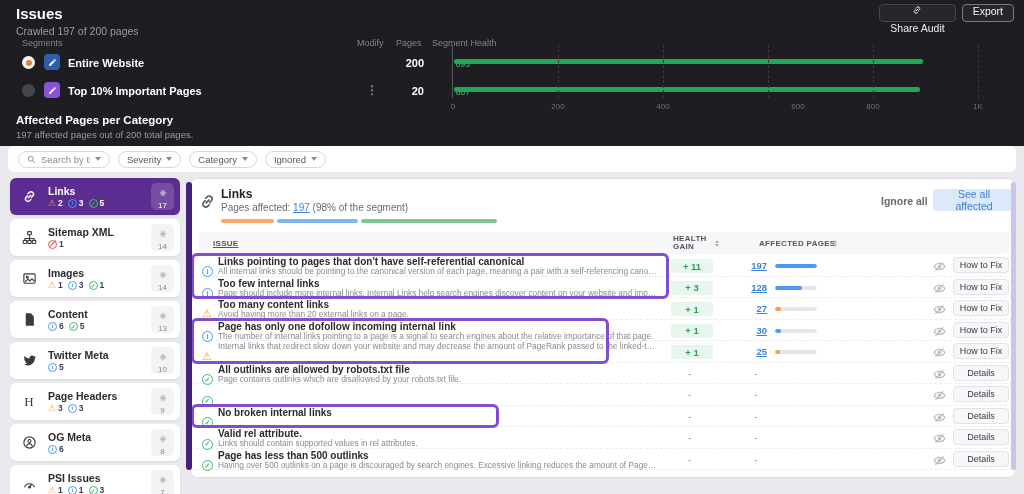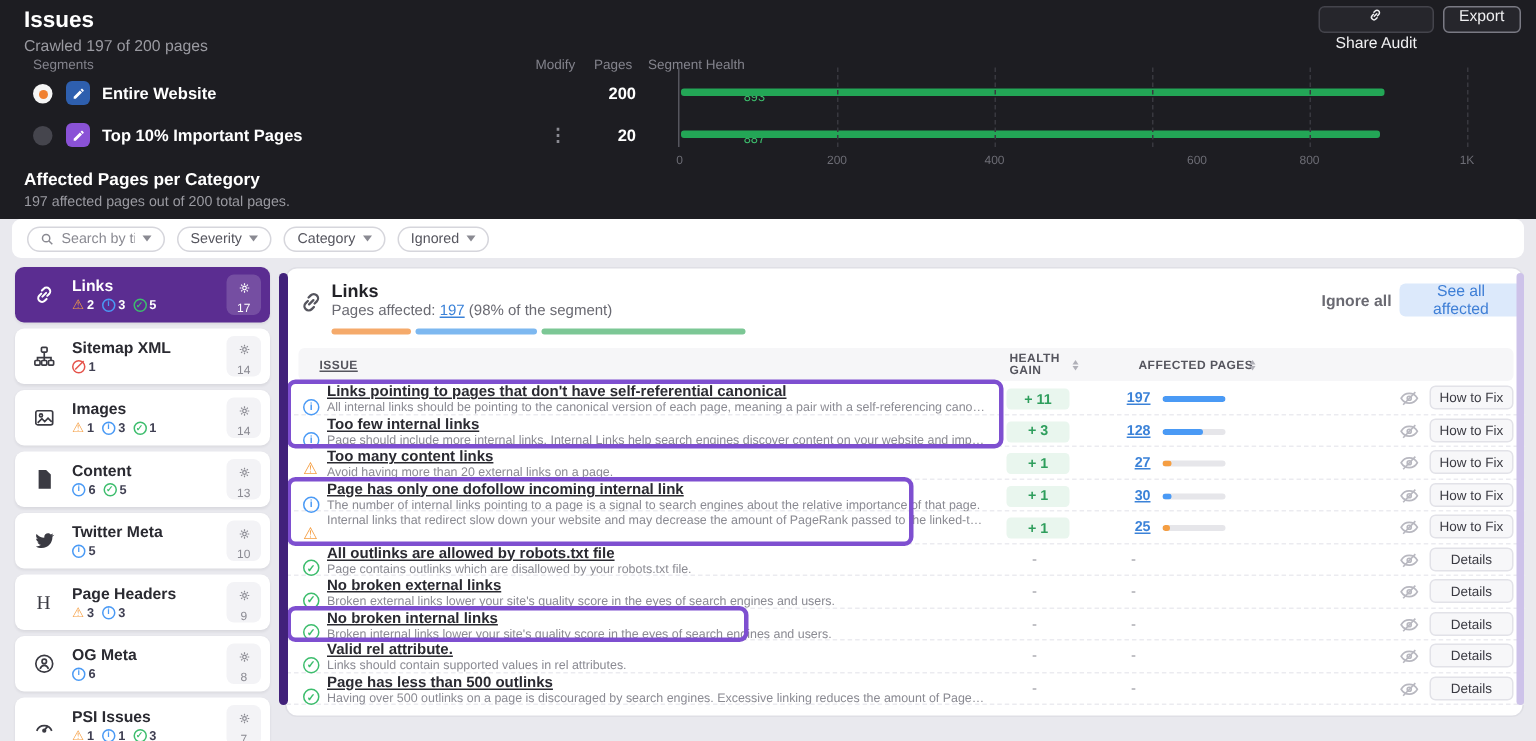--- a/index.html
+++ b/index.html
@@ -28,21 +28,21 @@
     border-radius:50%; background:#f08030; }
   .seg-icon { position:absolute; left:44px; top:2px; width:16px; height:16px; border-radius:4px;
     display:flex; align-items:center; justify-content:center; color:#fff; cursor:pointer; }
   .seg-icon svg { width:9px; height:9px; }
   .seg-name { position:absolute; left:68px; top:5px; font-size:11px; font-weight:bold; color:#fff; }
   .seg-modify { position:absolute; left:366px; top:3px; font-size:12px; color:#8a8a92;
     cursor:pointer; font-weight:bold; }
   .seg-pages { position:absolute; left:388px; top:5px; width:36px; text-align:right;
     font-size:11px; font-weight:bold; color:#fff; }
   .seg-health-val { position:absolute; left:424px; top:7px; width:46px; text-align:right;
-    font-size:8.5px; color:#3dbd6d;margin-left:40px; }
+    font-size:8.5px; color:#3dbd6d; }
 
   #chart { position:absolute; left:452px; top:45px; width:526px; height:53px;
     border-left:1px solid #56565e; }
   .gridline { position:absolute; top:0; width:0; height:53px; border-left:1px dashed #38383f; }
   .bar { position:absolute; height:5px; border-radius:2px; background:#23a656; left:1px; }
   .tick { position:absolute; top:57px; transform:translateX(-50%); font-size:8px; color:#6d6d75; }
   .cat-title { left:16px; top:114px; font-size:11.5px; font-weight:bold; color:#fff; }
   .cat-sub { left:16px; top:129px; font-size:9.5px; color:#9a9aa1; }
 
   
@@ -121,21 +121,21 @@
   .sort-gain { left:516px; top:8px; }
   .sort-aff { left:634px; top:8px; }
 
   #rows { position:absolute; left:0; top:76px; width:826px; height:216px; }
   .issue-row { position:relative; height:21.5px; border-bottom:1px dashed #ebebf0; }
   .sev { position:absolute; left:11px; top:5px; }
   .sev .ci { width:11px; height:11px; font-size:7px; }
   .sev .bi-warning { font-size:11px; line-height:11px; }
   .i-text { position:absolute; left:27px; top:1px; width:440px; overflow:hidden; white-space:nowrap; }
   .i-title { font-size:10px; font-weight:bold; color:#2a2a31; line-height:11px;
-    overflow:hidden; text-overflow:ellipsis; white-space:nowrap;text-decoration:underline; }
+    overflow:hidden; text-overflow:ellipsis; white-space:nowrap; }
   .i-desc { font-size:8.3px; color:#8a8a92; line-height:9.5px;
     overflow:hidden; text-overflow:ellipsis; white-space:nowrap; }
   .gain-pill { position:absolute; left:480px; top:4px; width:42px; height:14px; background:#e9f6ee;
     border-radius:3px; color:#2e9e5c; font-size:9.5px; font-weight:bold; display:flex;
     align-items:center; justify-content:center; }
   .dash { position:absolute; font-size:10px; color:#9a9aa2; top:5px; }
   .dash-gain { left:497px; }
   .dash-aff { left:563px; }
   .aff-num { position:absolute; left:544px; top:5px; width:32px; text-align:right; font-size:9.5px;
     font-weight:bold; color:#3b82d8; text-decoration:underline; cursor:pointer; }
@@ -628,39 +628,34 @@
               <circle cx="12" cy="12" r="2.5"></circle>
               <path d="M4.5 20 19.5 4.5"></path>
             </svg></span>
     <button class="row-btn">Details</button>
   <span class="dash dash-gain">-</span>
           <span class="dash dash-aff">-</span>
         </div>
 
   <div class="issue-row">
     <span class="sev"><span class="ci ci-ok">✓</span></span>
-    <span class="i-text">
-      <span class="i-title" style="display:block">No broken external links</span>
-      <span class="i-desc" style="display:block">Broken external links lower your site's quality score in the eyes of search engines and users.</span>
-    </span>
     <span class="eye"><svg viewBox="0 0 24 24" fill="none" stroke="currentColor" stroke-width="2">
               <path d="M2 12s3.5-6 10-6 10 6 10 6-3.5 6-10 6-10-6-10-6z"></path>
               <circle cx="12" cy="12" r="2.5"></circle>
               <path d="M4.5 20 19.5 4.5"></path>
             </svg></span>
     <button class="row-btn">Details</button>
   <span class="dash dash-gain">-</span>
           <span class="dash dash-aff">-</span>
         </div>
 
   <div class="issue-row">
     <span class="sev"><span class="ci ci-ok">✓</span></span>
     <span class="i-text">
       <span class="i-title" style="display:block">No broken internal links</span>
-      <span class="i-desc" style="display:block">Broken internal links lower your site's quality score in the eyes of search engines and users.</span>
     </span>
     <span class="eye"><svg viewBox="0 0 24 24" fill="none" stroke="currentColor" stroke-width="2">
               <path d="M2 12s3.5-6 10-6 10 6 10 6-3.5 6-10 6-10-6-10-6z"></path>
               <circle cx="12" cy="12" r="2.5"></circle>
               <path d="M4.5 20 19.5 4.5"></path>
             </svg></span>
     <button class="row-btn">Details</button>
   <span class="dash dash-gain">-</span>
           <span class="dash dash-aff">-</span>
         </div>

